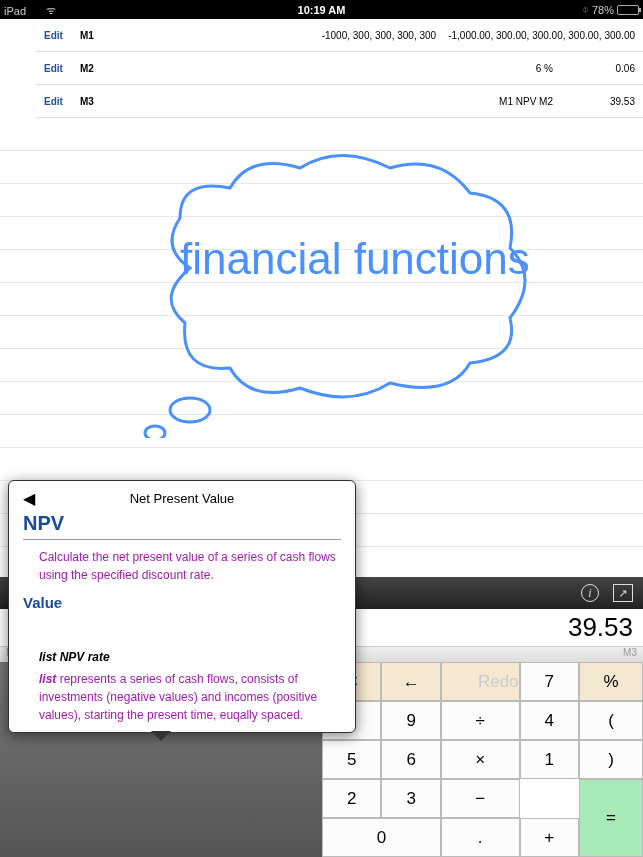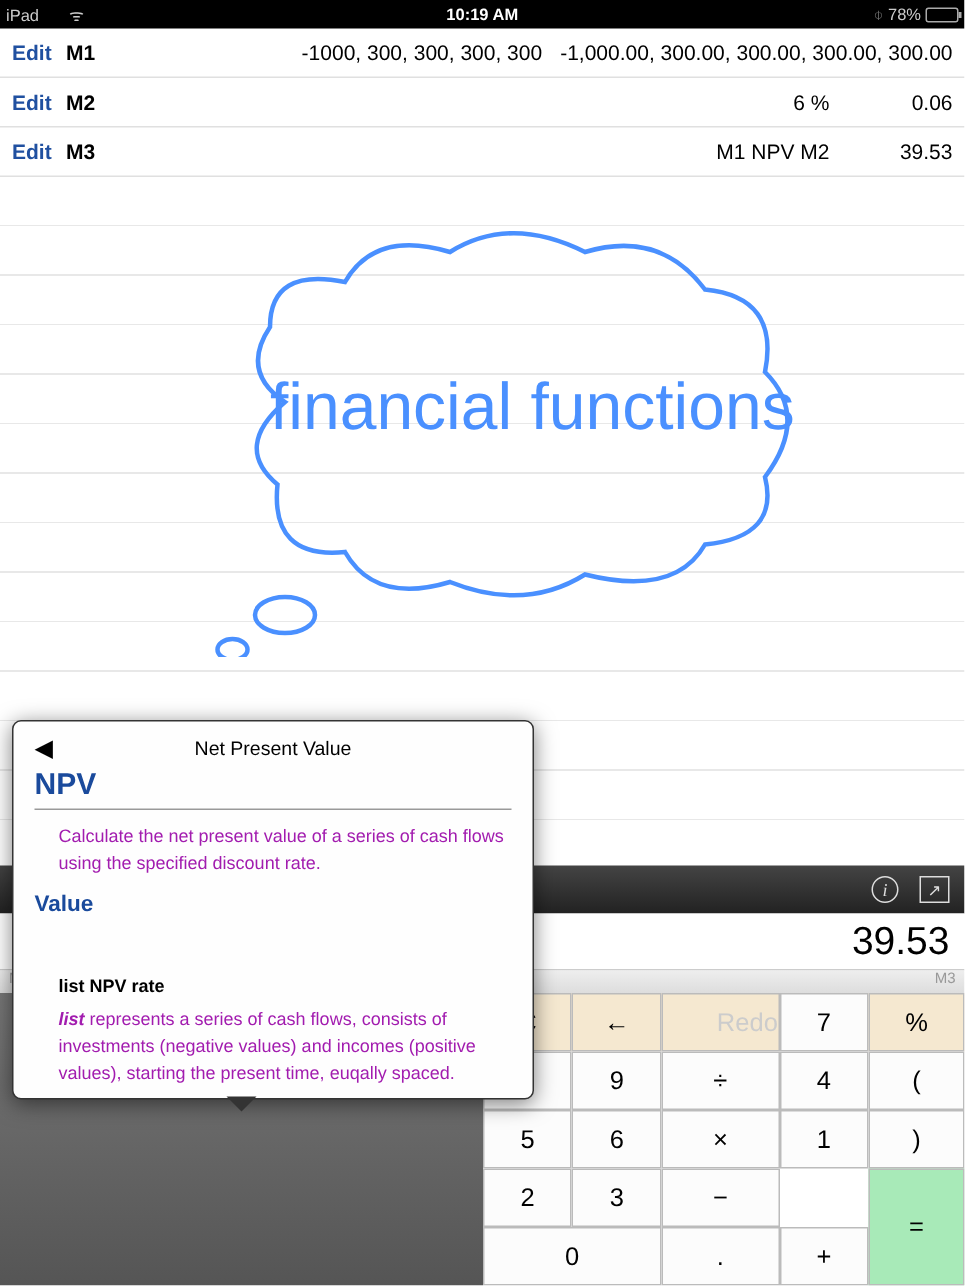--- a/index.html
+++ b/index.html
@@ -5,28 +5,28 @@
 * { margin:0; padding:0; box-sizing:border-box; }
 body { width:643px; height:857px; font-family:-apple-system,Helvetica,Arial,sans-serif; background:#fff; overflow:hidden; position:relative; }
 .status-bar { height:19px; background:#000; color:#ccc; display:flex; align-items:center; font-size:11px; padding:0 4px; position:relative; }
 .status-left { display:flex; align-items:flex-end; gap:20px; }
 .status-center { position:absolute; left:50%; transform:translateX(-50%); font-weight:bold; color:#fff; }
 .status-right { margin-left:auto; display:flex; align-items:center; gap:3px; }
 .bat-icon { width:22px; height:10px; border:1px solid #aaa; border-radius:2px; position:relative; }
 .bat-icon::after { content:''; position:absolute; right:-3px; top:2px; width:2px; height:4px; background:#aaa; }
 .bat-fill { background:#aaa; height:100%; width:78%; }
 .memory-area { background:#fff; }
-.memory-row { height:33px; border-bottom:1px solid #e0e0e0; display:flex; align-items:center; padding:10px 8px; font-size:14px; }
+.memory-row { height:33px; border-bottom:1px solid #e0e0e0; display:flex; align-items:center; padding:10px 8px; font-size:10px;margin-left:36px; }
 .edit-link { color:#2050a0; font-weight:bold; width:36px; }
 .mem-label { font-weight:bold; width:30px; }
 .mem-in { flex:1; text-align:right; padding-right:12px; }
 .mem-out { text-align:right; min-width:70px; }
 .ruled-area { height:480px; background:repeating-linear-gradient(to bottom,#fff 0,#fff 32px,#e8e8e8 32px,#e8e8e8 33px); position:relative; }
 .thought-bubble { position:absolute; top:30px; left:130px; width:400px; height:260px; }
-.thought-text { position:absolute; top:95px; left:50px; font-size:44px; color:#4a90ff; font-weight:500; text-align:center; line-height:1.3; }
+.thought-text { position:absolute; top:82px; left:50px; font-size:44px; color:#4a90ff; font-weight:500; text-align:center; line-height:1.3; }
 .calc-bar { height:32px; background:linear-gradient(#444,#222); display:flex; align-items:center; justify-content:flex-end; padding:0 10px; gap:14px; position:absolute; bottom:248px; left:0; right:0; }
 .info-btn { width:18px; height:18px; border:1.5px solid #ddd; border-radius:50%; color:#ddd; font-size:12px; font-style:italic; font-family:serif; display:flex; align-items:center; justify-content:center; }
 .share-btn { width:20px; height:18px; border:1.5px solid #ddd; color:#ddd; font-size:11px; display:flex; align-items:center; justify-content:center; }
 .display-area { position:absolute; bottom:210px; left:0; right:0; height:38px; background:#fff; display:flex; align-items:center; justify-content:flex-end; padding:0 10px; font-size:26px; border-bottom:1px solid #ccc; }
 .sub-display { position:absolute; bottom:195px; left:0; right:0; height:15px; display:flex; justify-content:space-between; padding:0 6px; font-size:10px; color:#999; background:linear-gradient(#eee,#ddd); }
 .keypad { position:absolute; bottom:0; left:0; right:0; height:195px; display:flex; }
 .fn-panel { width:322px; background:linear-gradient(#777,#555); display:flex; justify-content:flex-end; padding-bottom:4px; }
 .fn-row { display:flex; gap:4px; padding:4px 4px 0 4px; }
 .fn-key { flex:1; height:34px; background:linear-gradient(#fefefe,#e8e8e8); border:1px solid #999; border-radius:4px; display:flex; align-items:center; justify-content:center; font-size:13px; font-weight:bold; }
 .num-panel { width:257px; display:grid; grid-template-columns:repeat(4,1fr); }
@@ -39,21 +39,21 @@
 .num-panel .key.wide { grid-column:span 2; }
 .popover { position:absolute; top:480px; left:8px; width:348px; background:#fefefe; border:1px solid #333; border-radius:6px; box-shadow:0 3px 14px rgba(0,0,0,0.5); padding:10px 14px 8px 14px; z-index:20; }
 .popover::after { content:''; position:absolute; bottom:-9px; left:142px; width:0; height:0; border-left:10px solid transparent; border-right:10px solid transparent; border-top:10px solid #333; }
 .pop-header { display:flex; align-items:center; font-size:13px; margin-bottom:6px; position:relative; }
 .pop-back { font-size:16px; position:absolute; left:0; }
 .pop-title { margin:0 auto; font-weight:500; }
 .pop-h1 { color:#1a4a9c; font-size:20px; font-weight:bold; margin:2px 0 4px 0; }
 .pop-hr { border:none; border-top:1px solid #999; margin:4px 0 8px 0; }
 .pop-body { font-size:12px; color:#a21caf; padding-left:16px; line-height:1.5; }
 .pop-h2 { color:#1a4a9c; font-size:15px; font-weight:bold; margin:10px 0 4px 0; }
-.pop-syn { font-weight:bold; padding-left:16px; font-size:12px; margin-bottom:6px;margin-top:39px; }
+.pop-syn { font-style:italic; font-weight:bold; padding-left:16px; font-size:12px; margin-bottom:6px;margin-top:39px; }
 .pop-body em { font-weight:bold;margin-top:32px; }
 </style>
 </head>
 <body>
 
 <div class="status-bar">
   <div class="status-left">
     <span>iPad</span>
     <span>ᯤ</span>
   </div>

